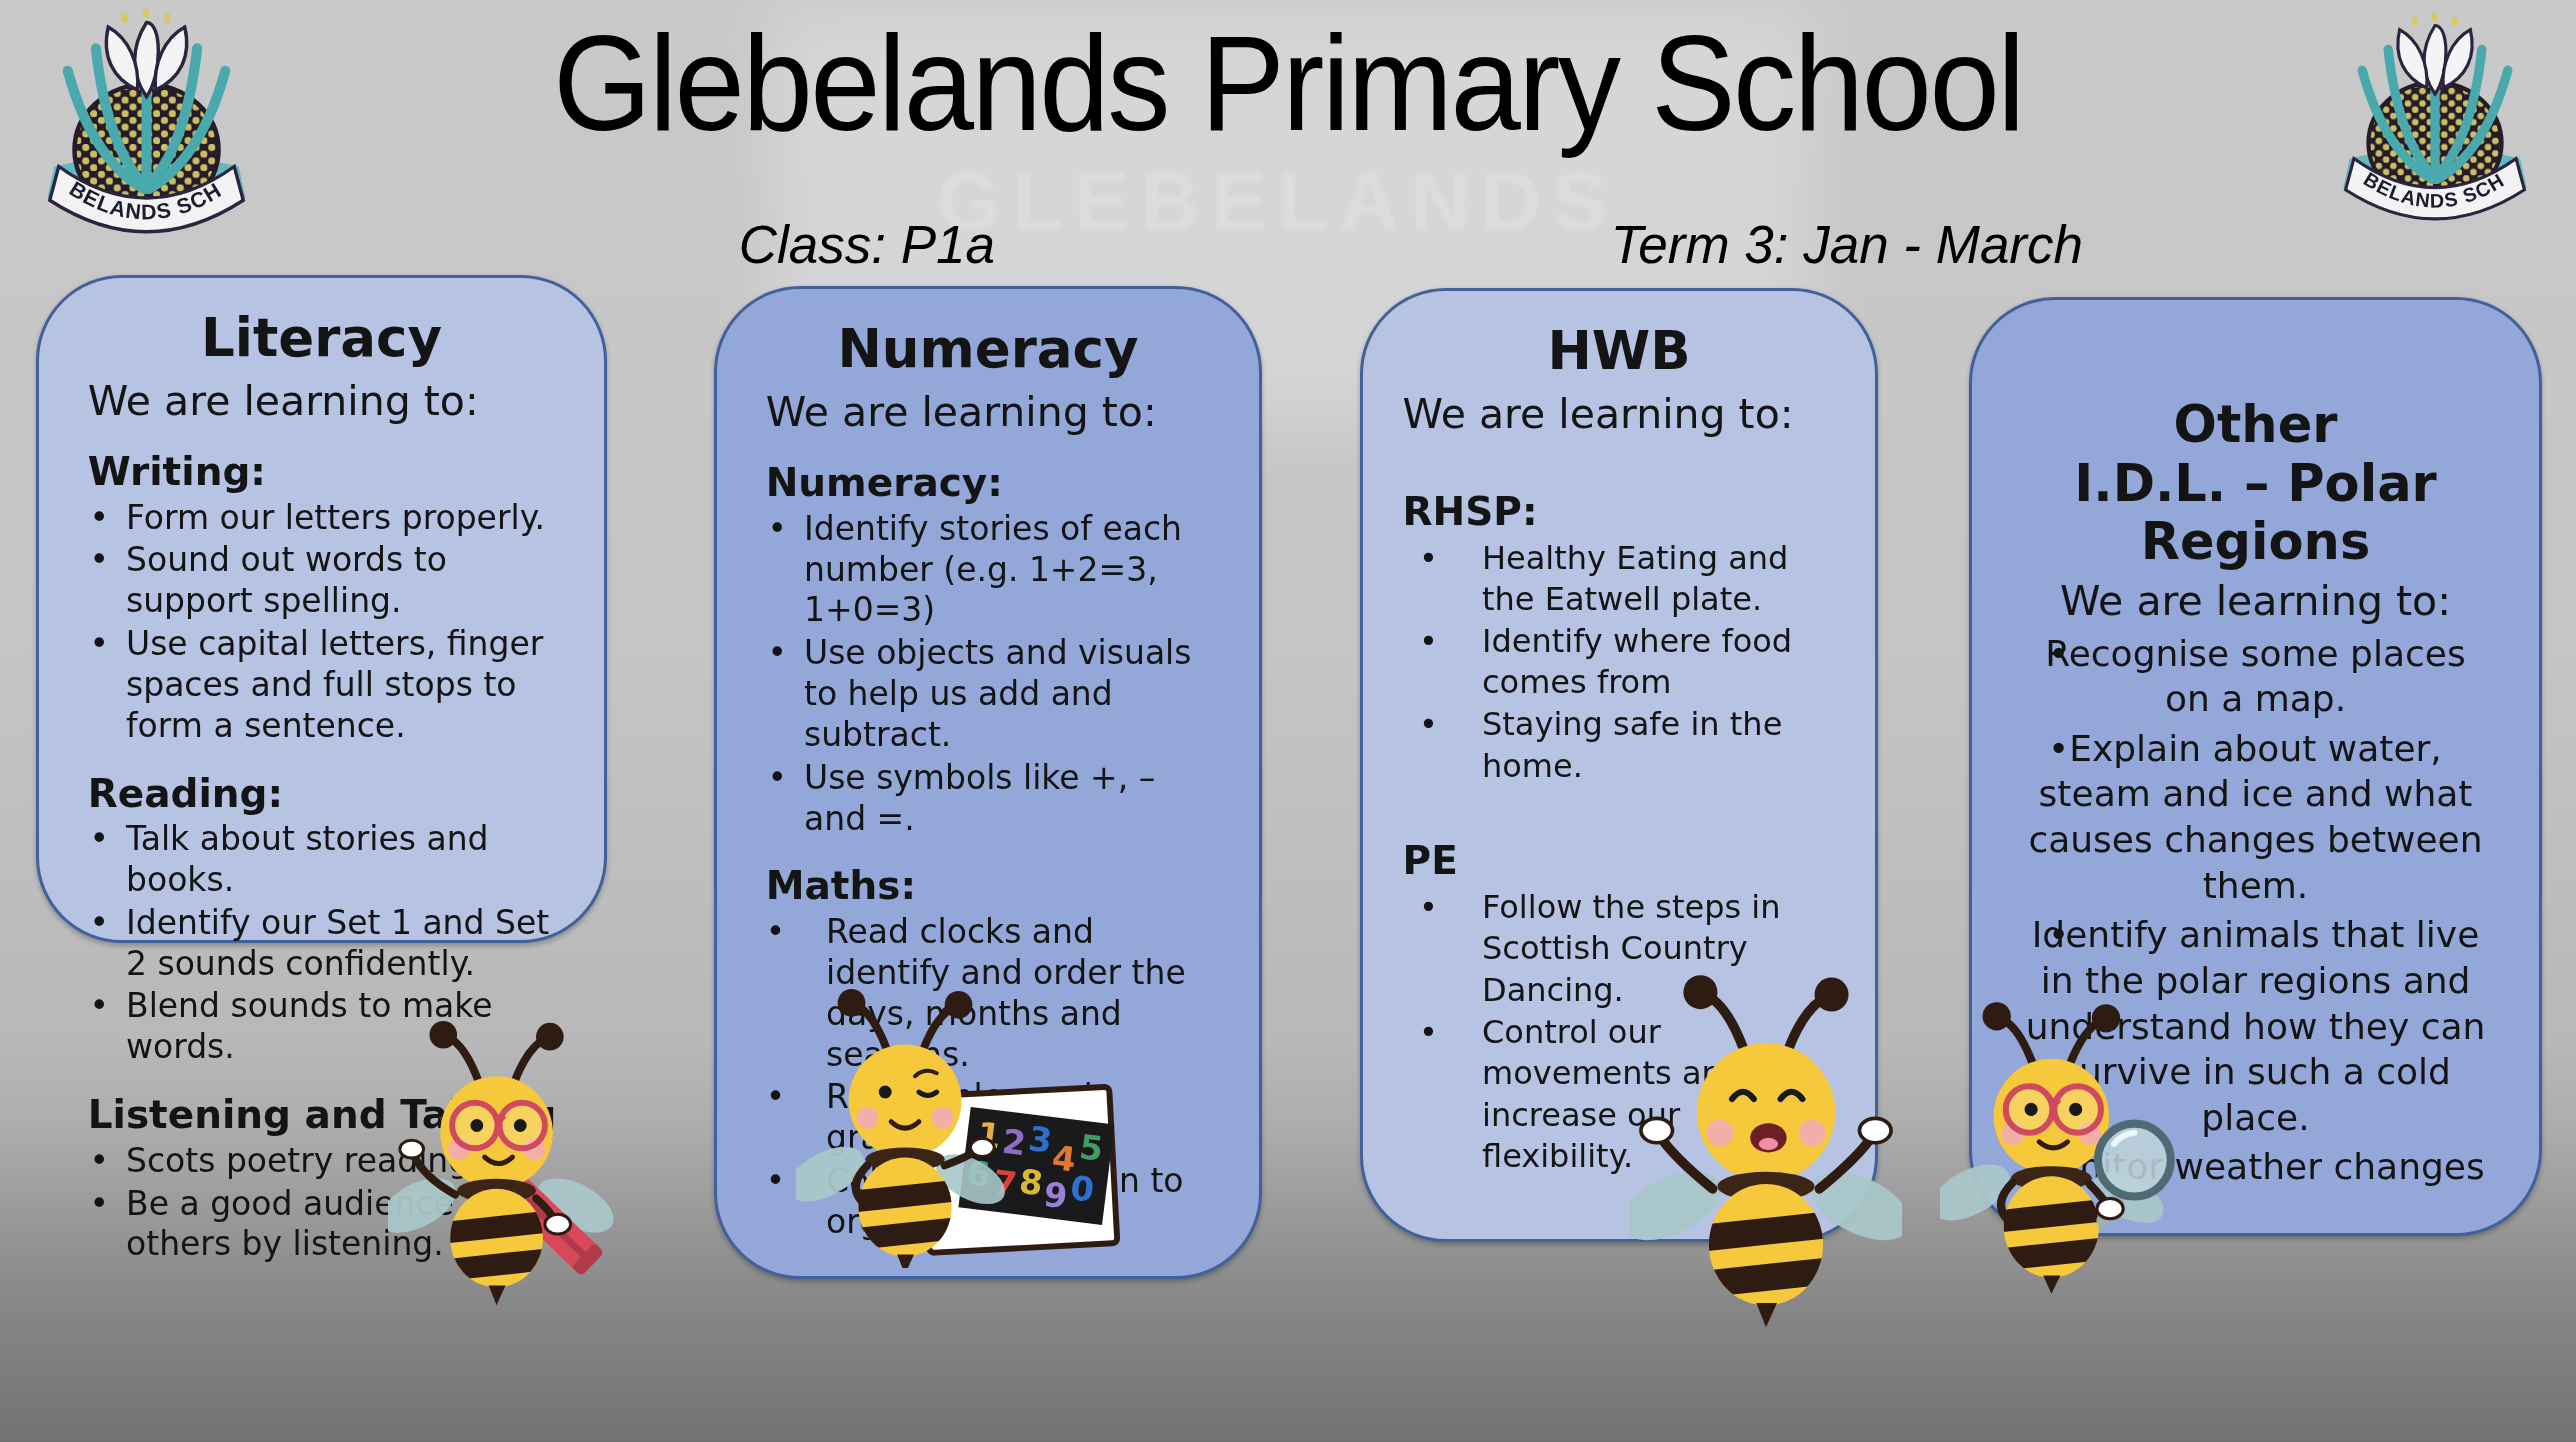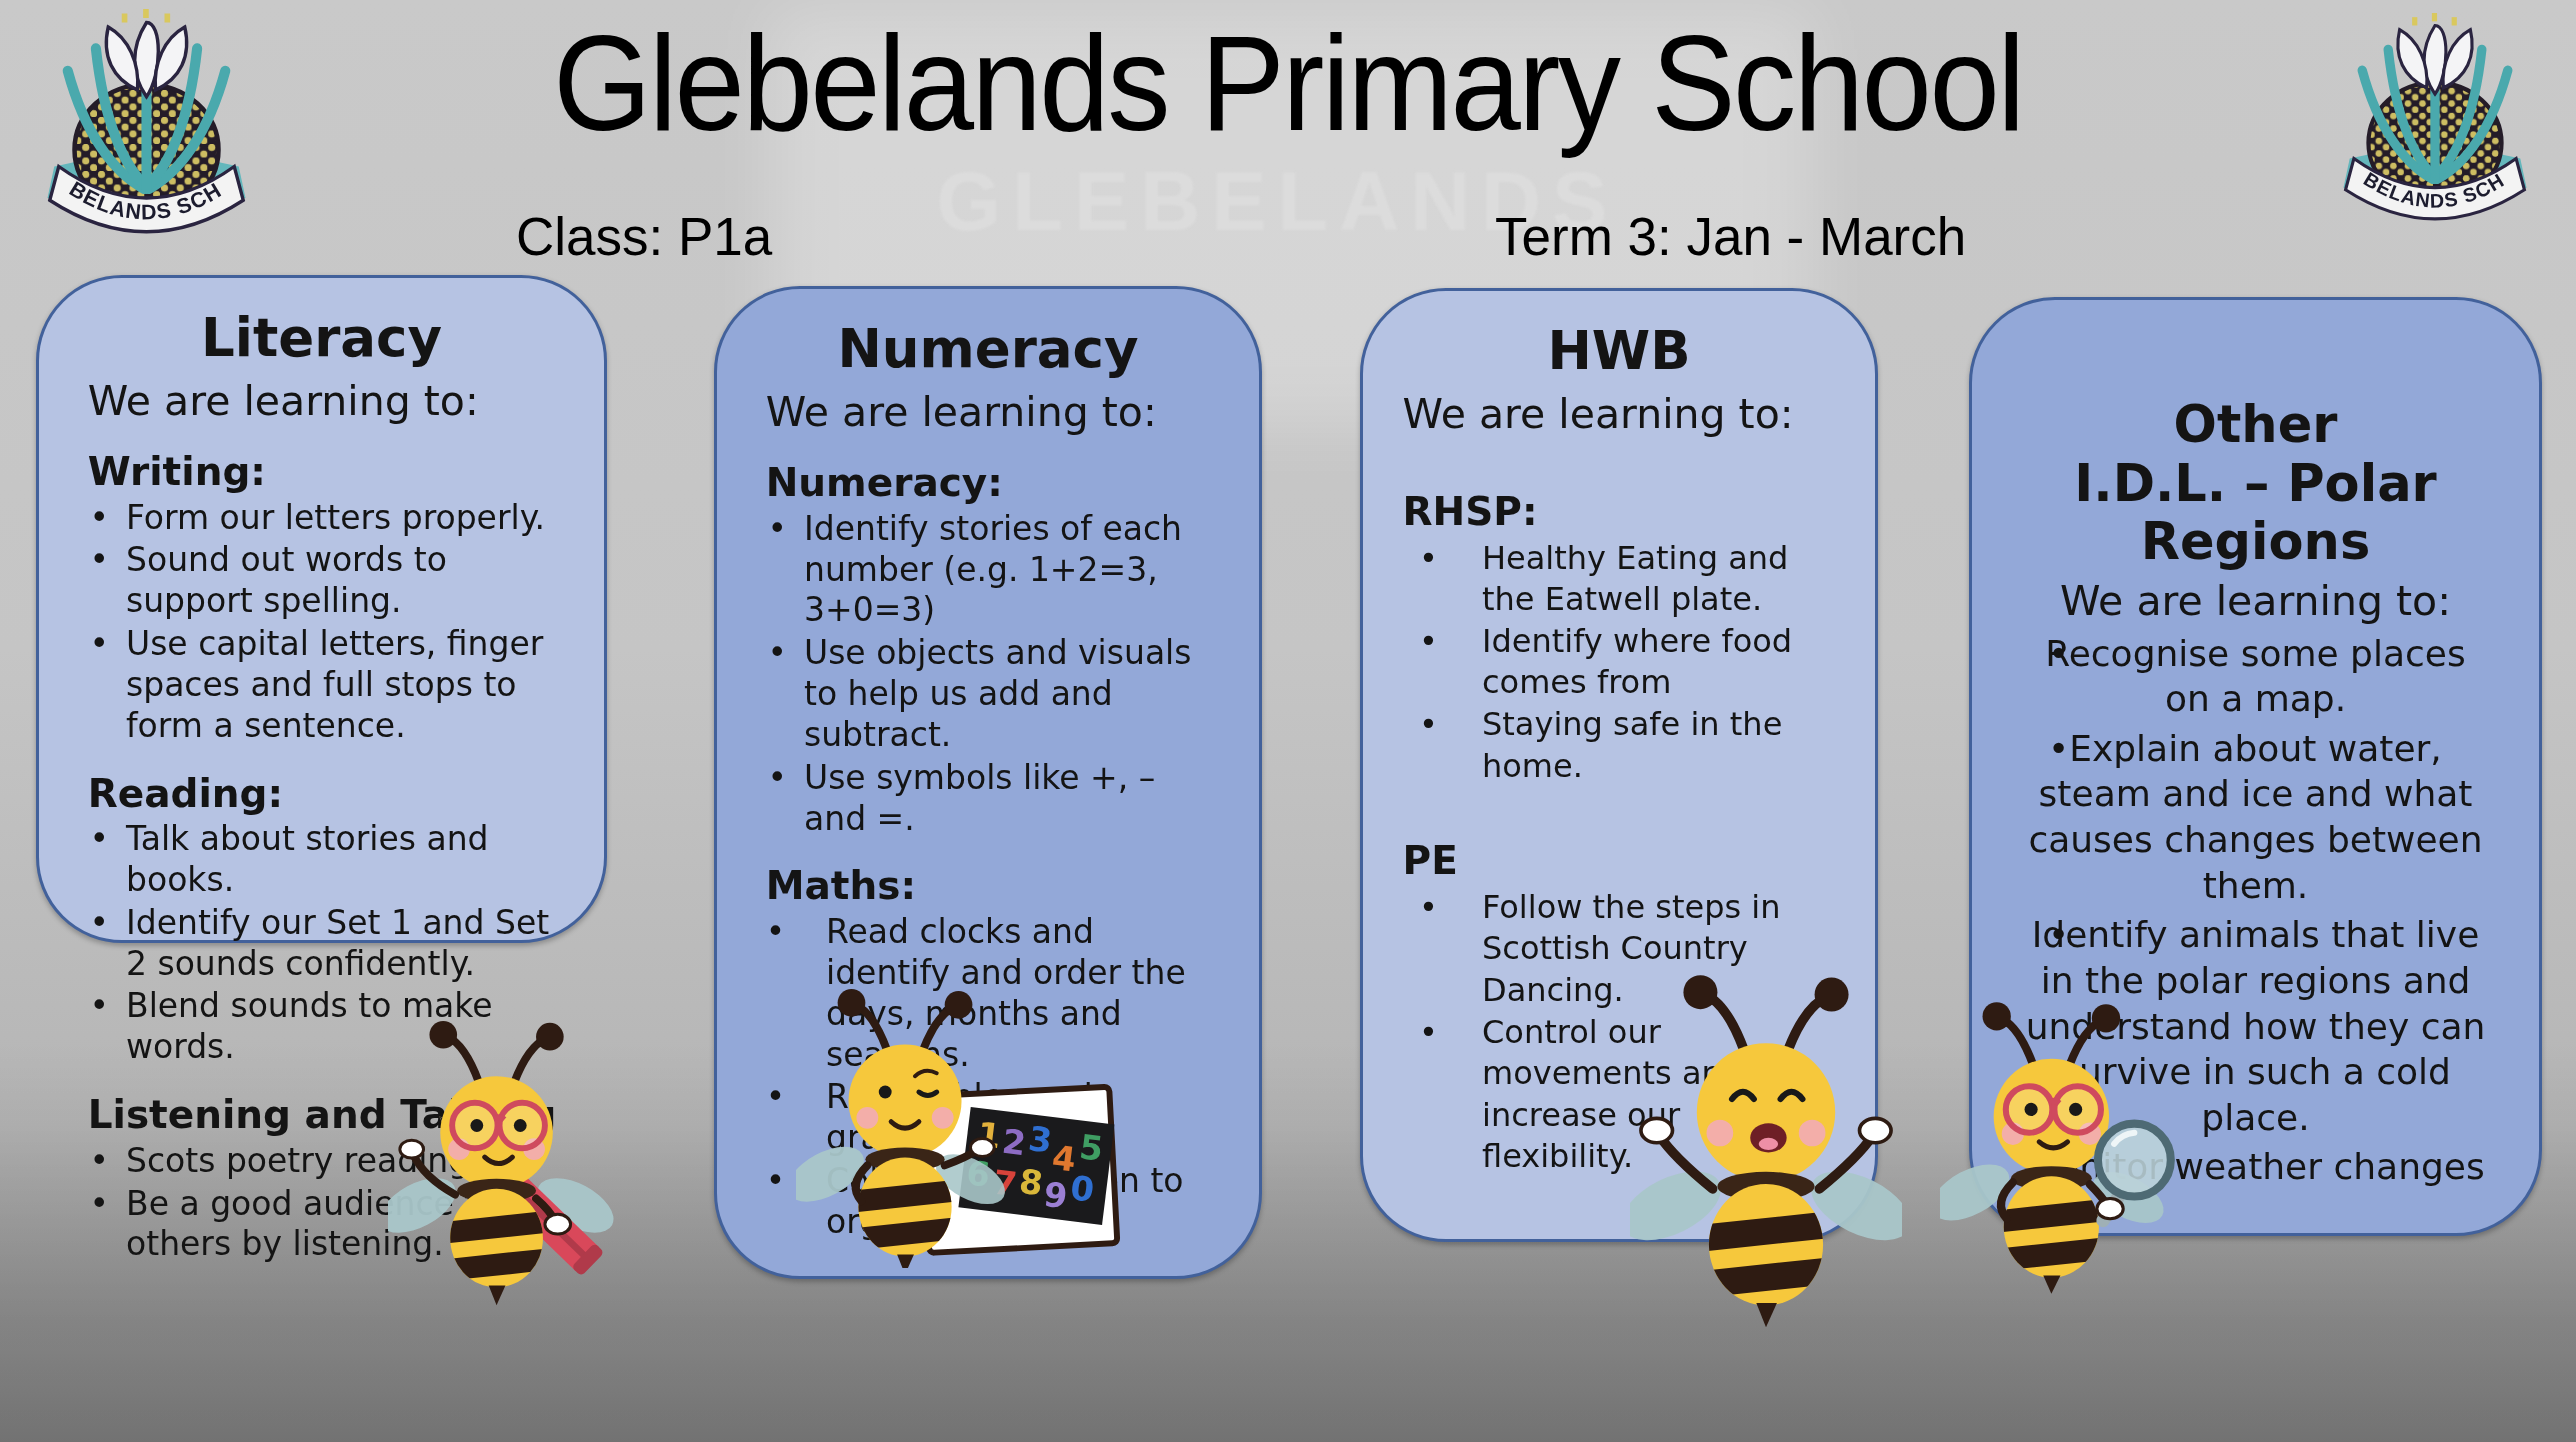--- a/index.html
+++ b/index.html
@@ -9,22 +9,22 @@
   .bg-block1{position:absolute;left:770px;top:9px;width:1042px;height:417px;
     background:rgba(255,255,255,.25);filter:blur(32px);}
   .bg-block2{position:absolute;left:0;top:1042px;width:2576px;height:400px;
     background:linear-gradient(180deg,rgba(0,0,0,0) 0%,rgba(0,0,0,.15) 70%);}
   .watermark{position:absolute;left:897px;top:154px;width:761px;text-align:center;
     font-family:"Liberation Sans",sans-serif;font-weight:bold;font-size:83px;
     color:#dedede;opacity:.78;letter-spacing:11px;filter:blur(1.1px);}
   .page-title{position:absolute;left:0;top:5.4px;width:2576px;margin:0;text-align:center;
     font-family:"Liberation Sans",sans-serif;font-weight:400;font-size:136px;
     letter-spacing:-2.7px;transform:scaleX(.93);transform-origin:center;color:#000;}
-  .sub-label{position:absolute;top:198px;margin:8px;text-align:left;
-    font-family:"Liberation Sans",sans-serif;font-size:53px;color:#000;}
+  .sub-label{position:absolute;top:198px;margin:16px;text-align:right;
+    font-family:"Liberation Sans",sans-serif;font-size:53px;color:#000;font-style:italic;}
   #class-label{left:508px;width:471px;}
   #term-label{left:1487px;width:580px;}
   .badge{position:absolute;}
   #badge-left{left:34px;top:9px;width:225px;}
   #badge-right{left:2331px;top:12.7px;width:208px;}
   .panel{position:absolute;box-sizing:border-box;border:3.6px solid #42619b;
     border-radius:86px;padding:20px 36px;z-index:1;
     box-shadow:0 2.7px 5.4px rgba(0,0,0,.25);}
   .panel.light{background:#b6c3e3;}
   .panel.dark{background:#93a8d8;}
@@ -172,21 +172,21 @@
       </ul>
     </div>
   </section>
 
   <section class="panel dark" id="panel-numeracy">
     <h2>Numeracy</h2>
     <p class="intro">We are learning to:</p>
     <div class="sec">
       <h3>Numeracy:</h3>
       <ul>
-        <li>Identify stories of each number (e.g. 1+2=3, 3+0=3)</li>
+        <li>Identify stories of each number (e.g. 1+2=3, 1+0=3)</li>
         <li>Use objects and visuals to help us add and subtract.</li>
         <li>Use symbols like +, – and =.</li>
       </ul>
     </div>
     <div class="sec">
       <h3>Maths:</h3>
       <ul class="list-wide">
         <li>Read clocks and identify and order the days, months and seasons.</li>
         <li>Read tables and graphs.</li>
         <li>Collect information to organise.</li>

